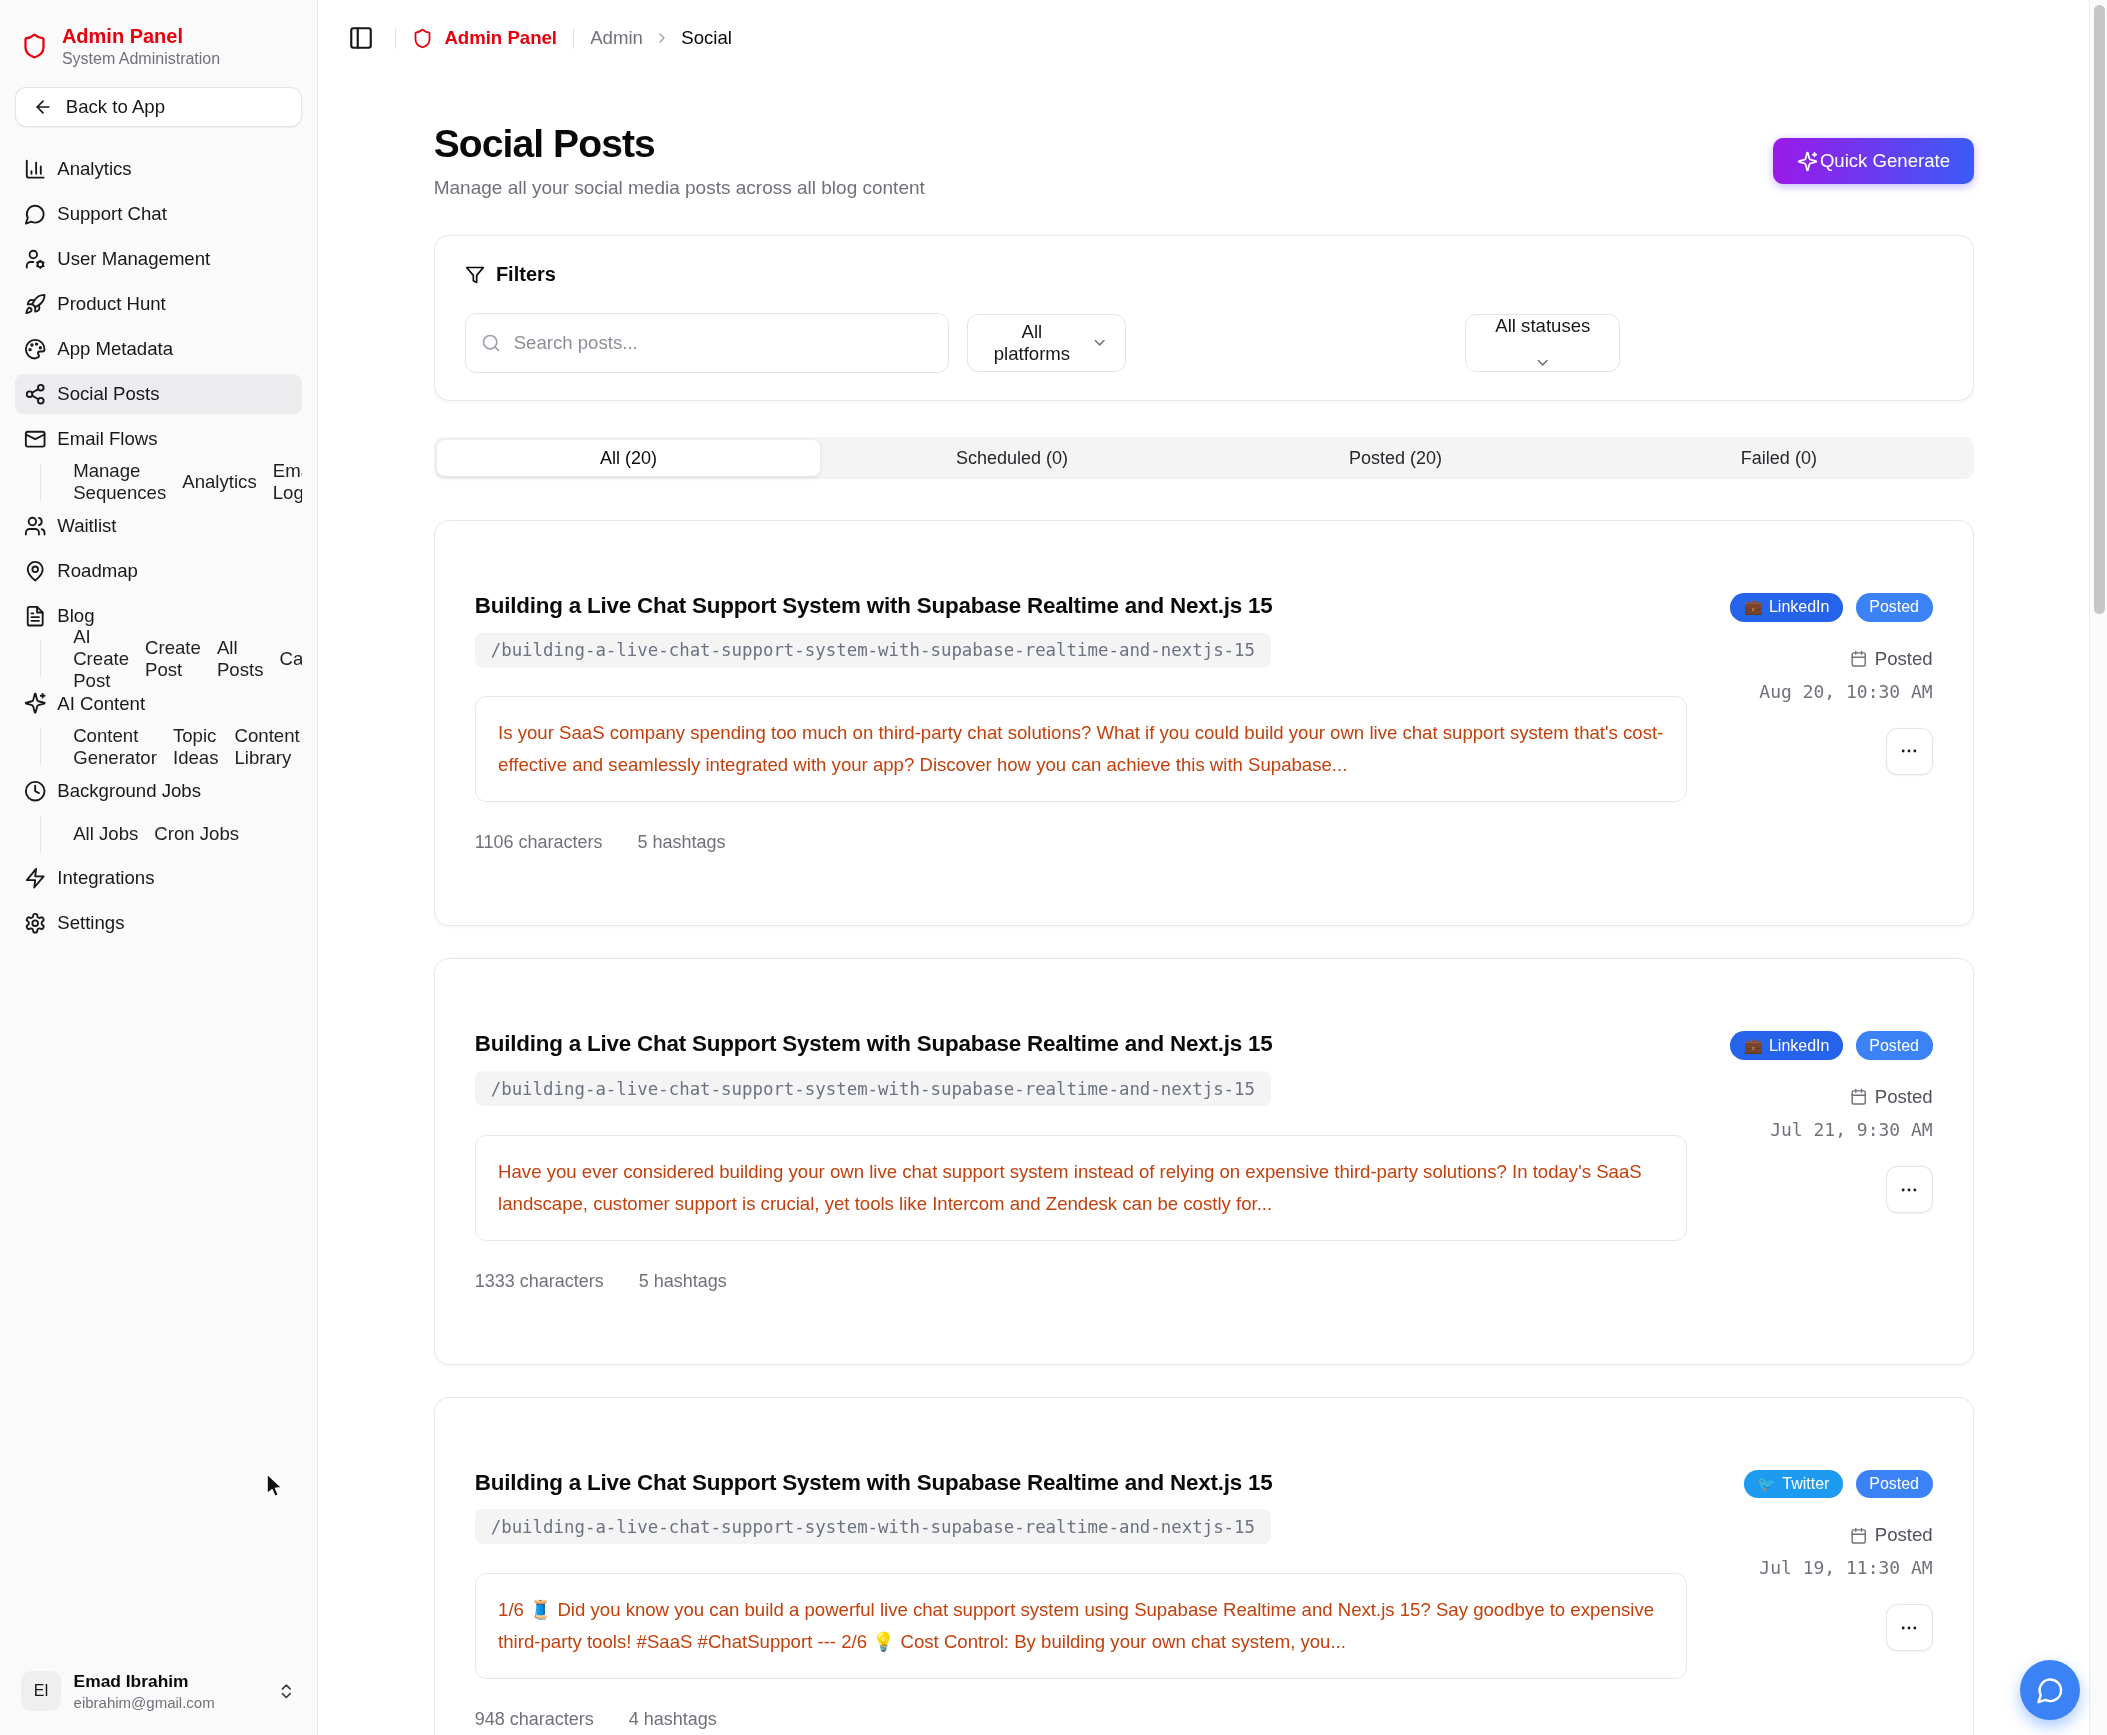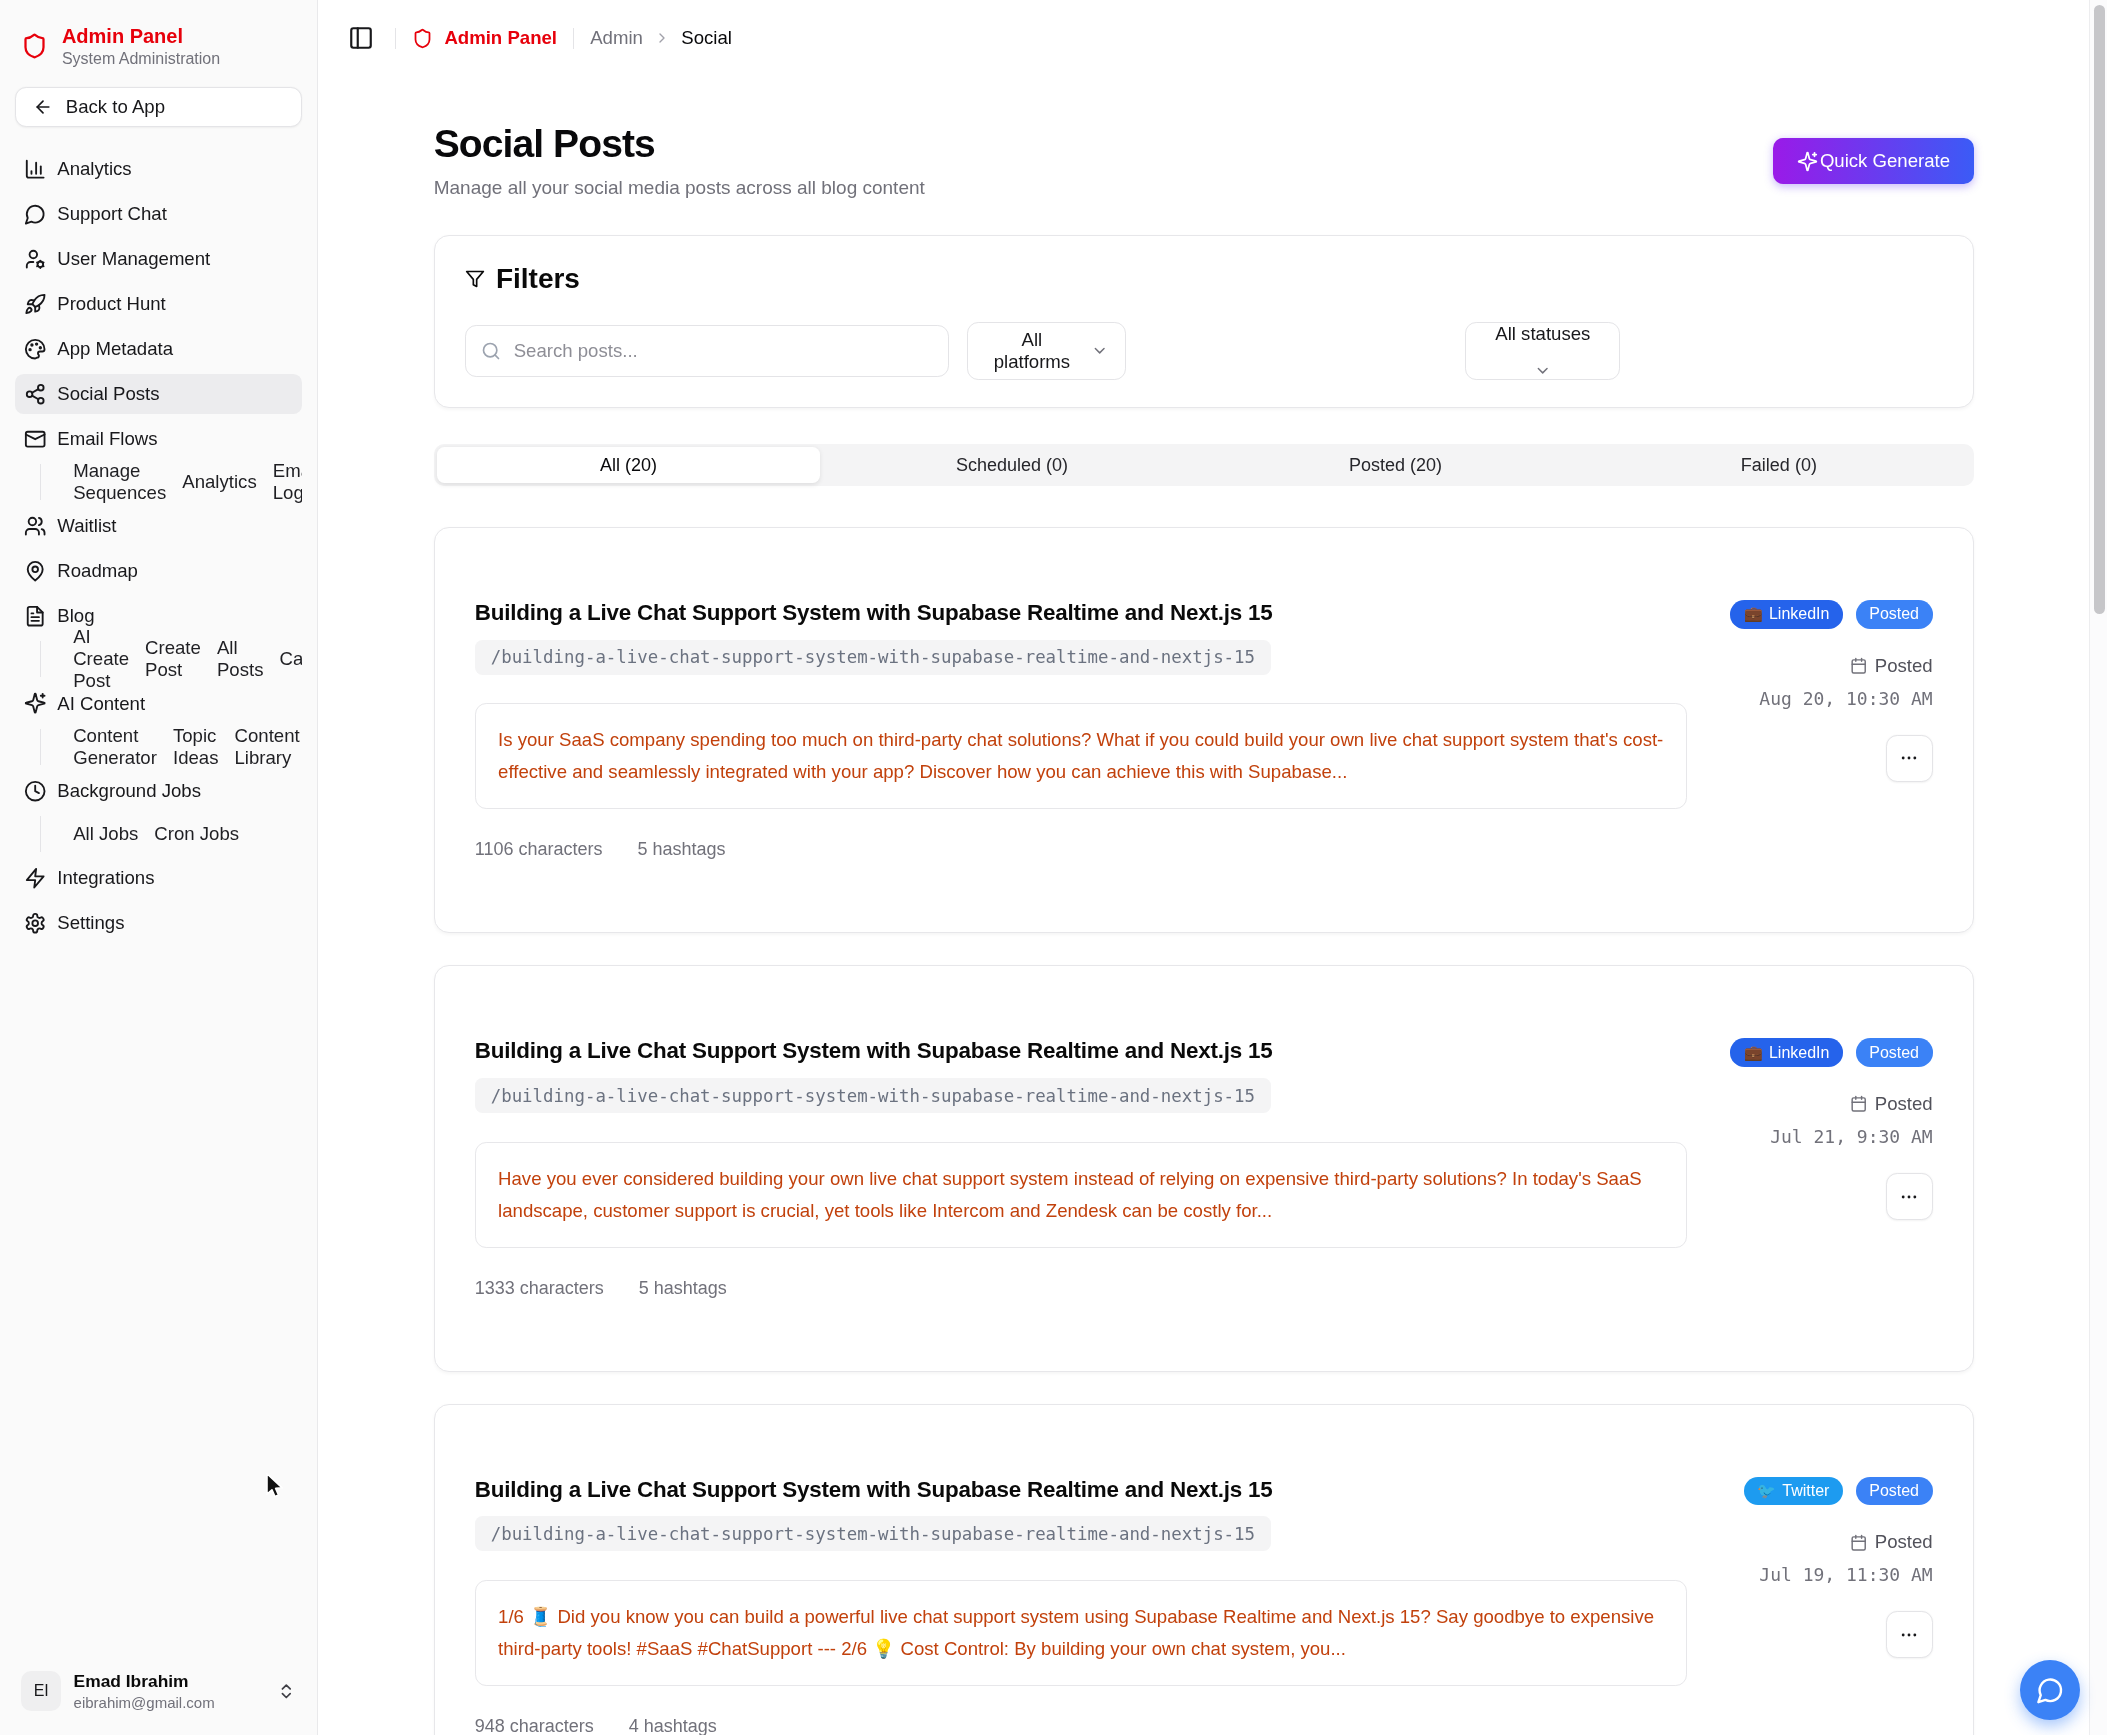--- a/index.html
+++ b/index.html
@@ -88,30 +88,30 @@
     color:#fff; font-size:18.6px; font-weight:500; font-family:inherit;
     box-shadow:0 2.5px 8.7px rgba(99,60,241,.35);
     margin-left:46px;
   }
   .qg-btn svg { width:21px; height:21px; }
 
   .filters-card {
     margin-top:36px; border:1.2px solid #e7e7ea; border-radius:15px;
     background:#fff; box-shadow:0 1.2px 3.7px rgba(0,0,0,.04); padding:27px 30px;
   }
-  .filters-head { display:flex; align-items:center; gap:11.2px; font-size:28px; font-weight:600; color:#0a0a0a; }
+  .filters-head { display:flex; align-items:center; gap:11.2px; font-size:20px; font-weight:600; color:#0a0a0a; }
   .filters-head svg { width:20px; height:20px; }
   .filters-row { display:flex; align-items:center; margin-top:27px; }
   .search-box { position:relative; width:484px; }
   .search-box svg {
     position:absolute; left:16px; top:50%; transform:translateY(-50%);
     width:20px; height:20px; color:#9ca3af;
   }
   .search-box input {
-    width:100%; height:52px; border:1.2px solid #e4e4e7; border-radius:11.2px;
+    width:100%; height:60px; border:1.2px solid #e4e4e7; border-radius:11.2px;
     padding:0 15px 0 48px; font-size:18.6px; color:#18181b; outline:none;
     font-family:inherit; background:#fff;
   }
   .search-box input::placeholder { color:#8e8e96; }
   .select-btn {
     display:flex; align-items:center; justify-content:space-between; gap:12.4px;
     height:58px; border:1.2px solid #e4e4e7; border-radius:11.2px; background:#fff;
     padding:0 17.4px; font-size:18.6px; color:#18181b; cursor:pointer; font-family:inherit;
   }
   .select-btn svg { width:17.4px; height:17.4px; color:#71717a; }

